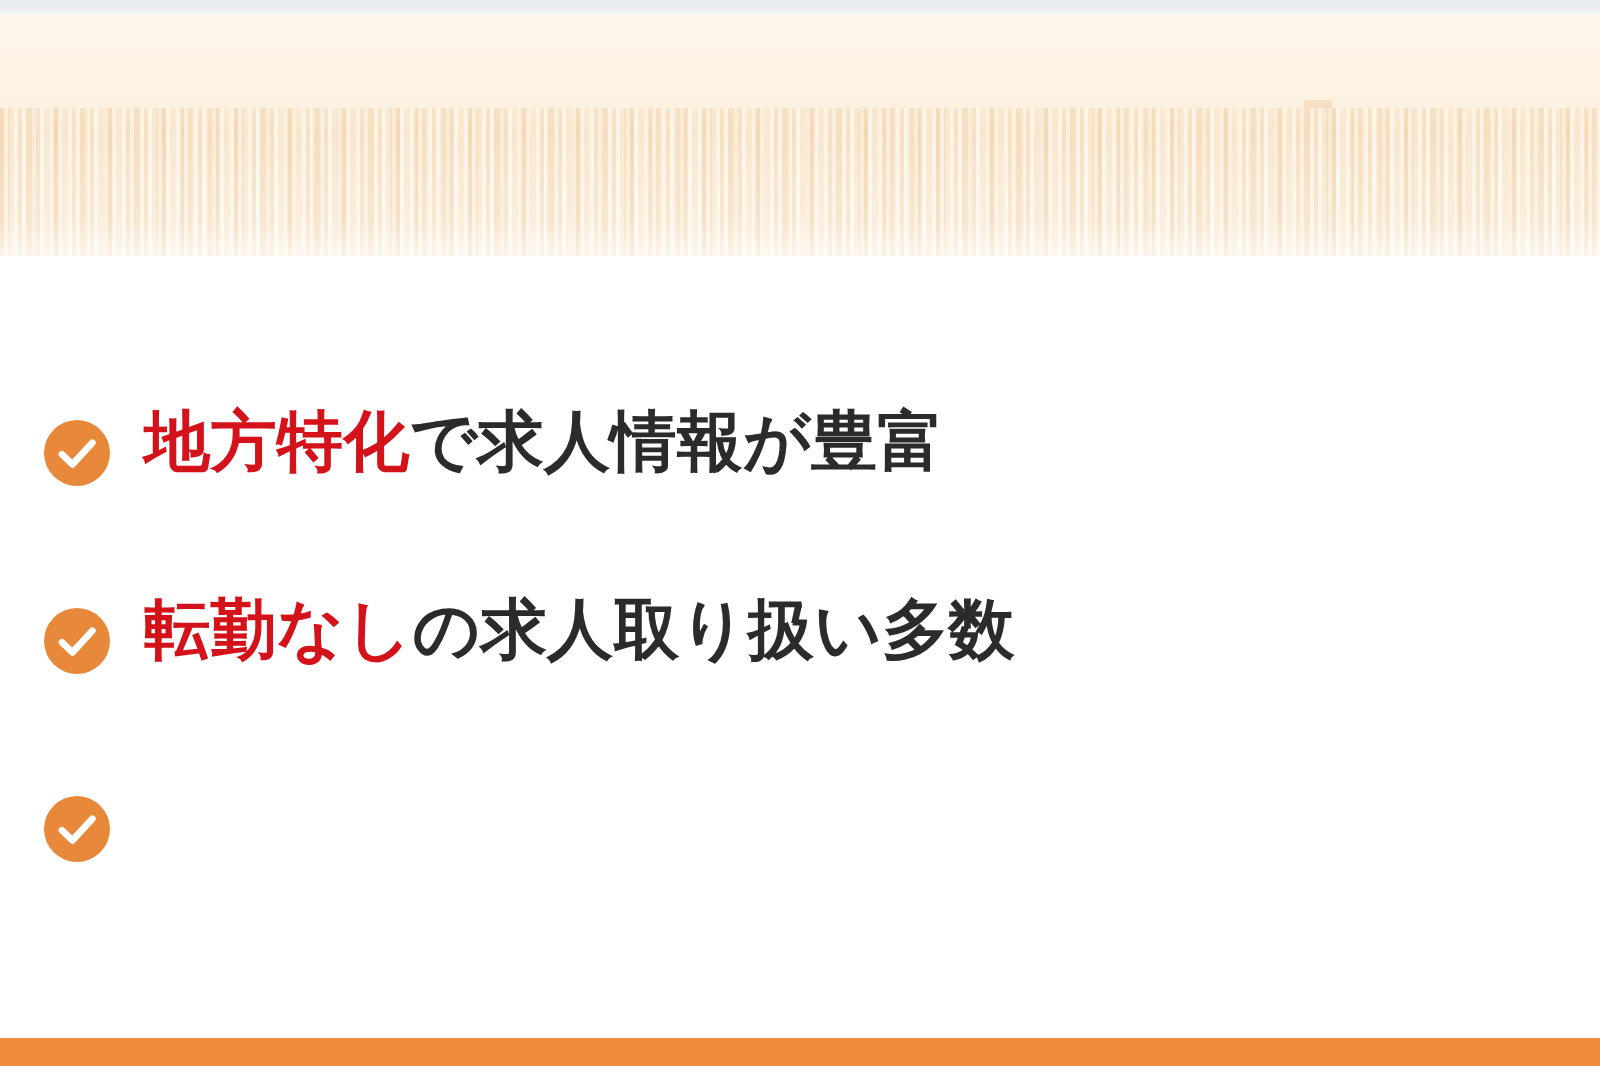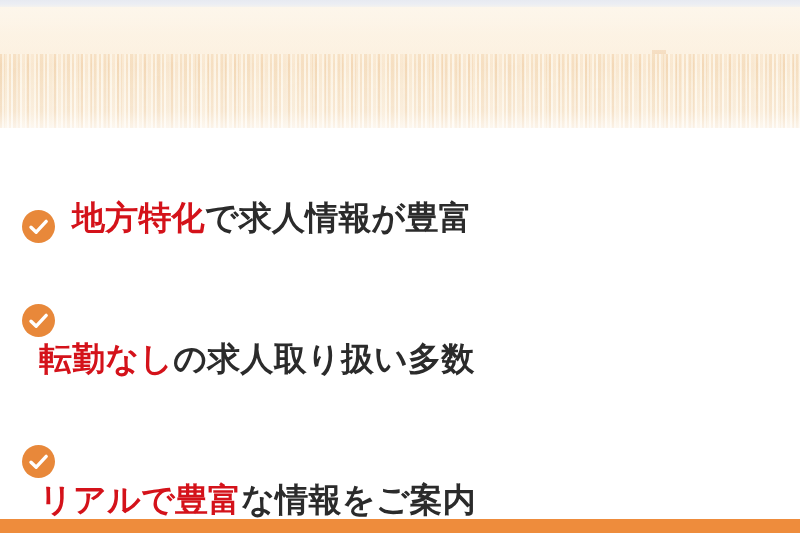--- a/index.html
+++ b/index.html
@@ -97,39 +97,37 @@
     top: 196px;
     left: 22px;
     width: 778px;
   }
   .bullet-row {
     display: flex;
     align-items: flex-start;
   }
   .bullet-row + .bullet-row {
     margin-top: 44px;
-    flex-direction: column;
   }
   .check-icon {
     flex: 0 0 auto;
     width: 33px;
     height: 33px;
     margin-top: 14px;
     position: relative;
   }
   .check-icon svg { display: block; }
   .bullet-text {
     margin-left: 17px;
     font-size: 33px;
     font-weight: 700;
     line-height: 1.52;
     color: #2b2b2b;
     letter-spacing: 0.2px;
     white-space: nowrap;
-    font-family: Liberation Mono, monospace;
   }
   .bullet-text .hl { color: #d4121a; }
   .bullet-text .ln { display: block; }
 </style>
 </head>
 <body>
 
 <div class="top-strip"></div>
 
 <div class="hero">
@@ -182,18 +180,17 @@
       </div>
     </div>
     <div class="bullet-row">
       <span class="check-icon">
         <svg width="33" height="33" viewBox="0 0 33 33">
           <circle cx="16.5" cy="16.5" r="16.5" fill="#e8883a"></circle>
           <path d="M9 17.2 L14.2 22.2 L24.2 11.4" stroke="#ffffff" stroke-width="3.4" fill="none" stroke-linecap="round" stroke-linejoin="round"></path>
         </svg>
       </span>
       <div class="bullet-text">
-        <span class="ln"><span class="hl">リアルで豊富</span><span>な情報をご案内</span></span>
       </div>
     </div>
   </div>
 
 <div class="bottom-bar"></div>
 
 </body></html>

